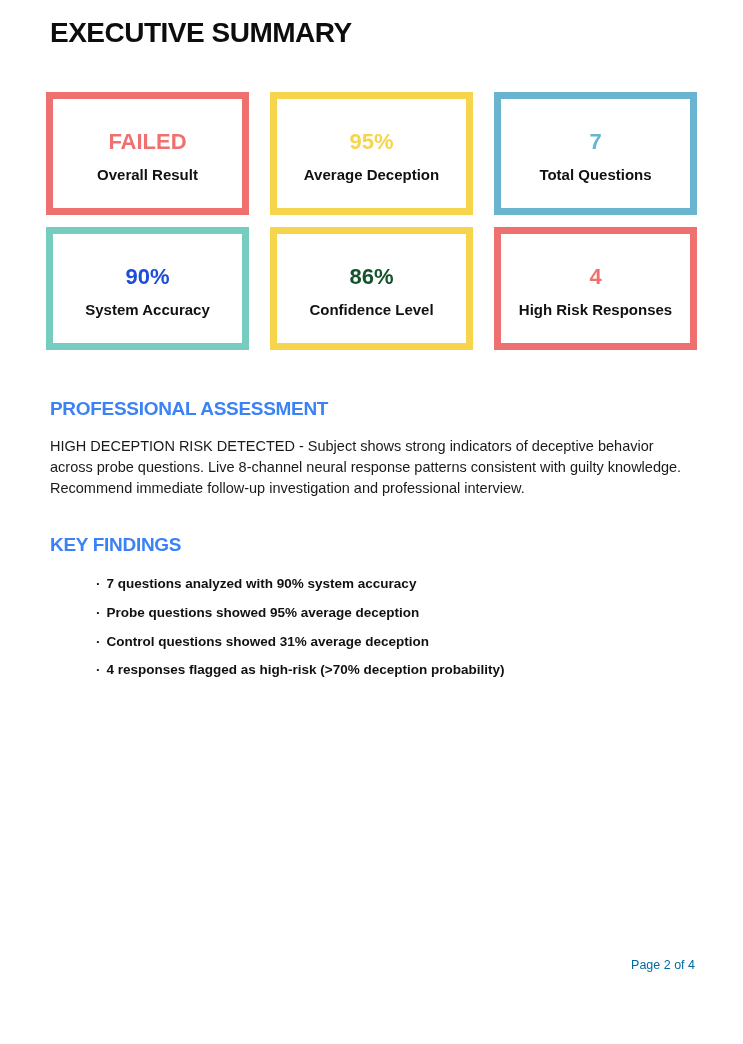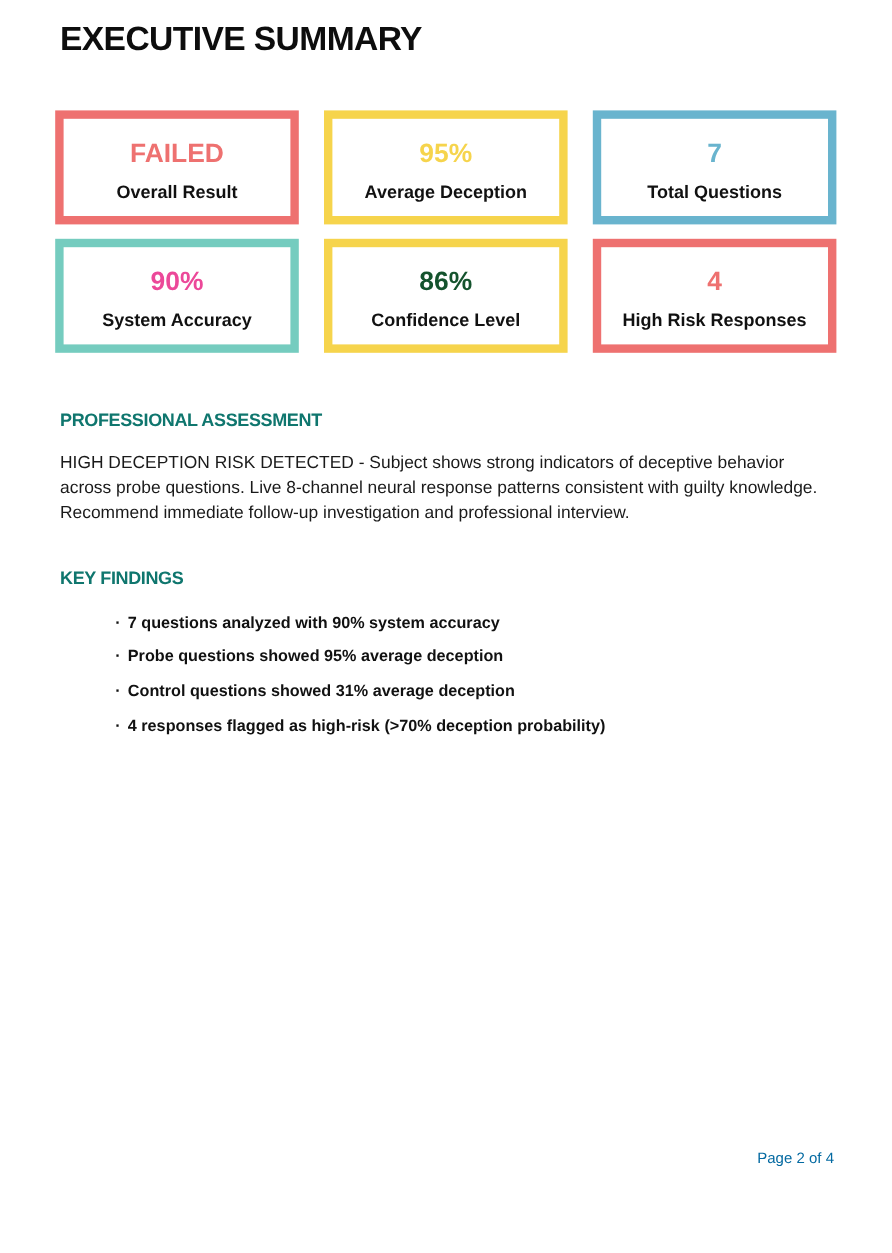--- a/index.html
+++ b/index.html
@@ -27,21 +27,21 @@
     color: #0d0d0d;
   }
   .cards {
     margin-top: 42px;
     display: grid;
     grid-template-columns: repeat(3, 1fr);
     column-gap: 21px;
     row-gap: 12px;
   }
   .card {
-    height: 95px;
+    height: 123px;
     box-sizing: border-box;
     border: 7px solid #cccccc;
     background: #ffffff;
     display: flex;
     flex-direction: column;
     align-items: center;
     justify-content: center;
     text-align: center;
   }
   .card .value {
@@ -51,25 +51,25 @@
     margin-top: 6px;
   }
   .card .label {
     font-size: 15px;
     font-weight: bold;
     color: #111111;
     margin-top: 12px;
   }
   .section-heading {
     margin: 48px 0 0 4px;
-    font-size: 15px;
+    font-size: 19px;
     line-height: 1.2;
     font-weight: bold;
     letter-spacing: -0.3px;
-    color: #0f766e;
+    color: #3b82f6;
   }
   .assessment-body {
     margin: 16px 0 0 4px;
     font-size: 14.5px;
     line-height: 21px;
     font-weight: normal;
     color: #1a1a1a;
     max-width: 648px;
   }
   .findings-heading {
@@ -115,21 +115,21 @@
     </div>
     <div class="card" style="border-color: rgb(246, 212, 76);">
       <div class="value" style="color: rgb(246, 212, 76);">95%</div>
       <div class="label">Average Deception</div>
     </div>
     <div class="card" style="border-color: rgb(105, 180, 206);">
       <div class="value" style="color: rgb(105, 180, 206);">7</div>
       <div class="label">Total Questions</div>
     </div>
     <div class="card" style="border-color: rgb(117, 204, 191);">
-      <div class="value" style="color: #ec4899;">90%</div>
+      <div class="value" style="color: #1d4ed8;">90%</div>
       <div class="label">System Accuracy</div>
     </div>
     <div class="card" style="border-color: rgb(246, 212, 76);">
       <div class="value" style="color: #14532d;">86%</div>
       <div class="label">Confidence Level</div>
     </div>
     <div class="card" style="border-color: rgb(238, 113, 112);">
       <div class="value" style="color: rgb(238, 113, 112);">4</div>
       <div class="label">High Risk Responses</div>
     </div>

